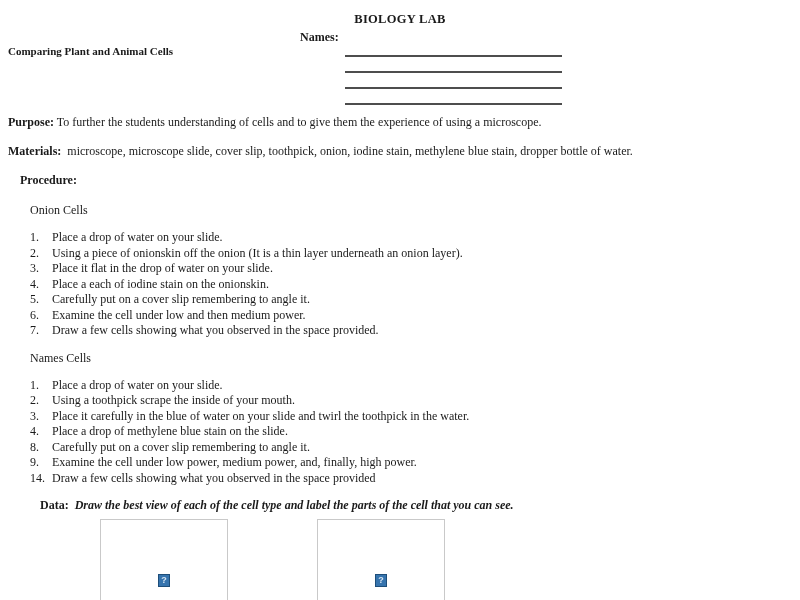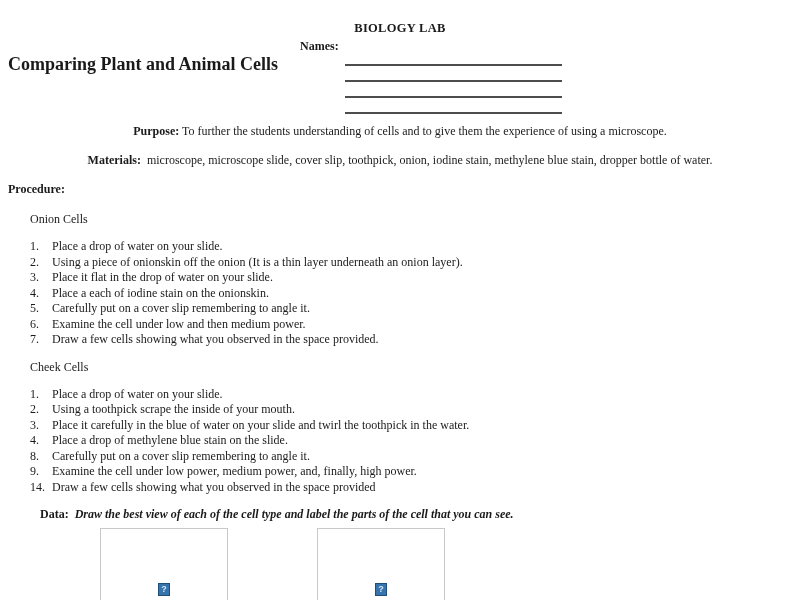--- a/index.html
+++ b/index.html
@@ -7,45 +7,45 @@
   .page {
     position:relative;
     width:800px; height:600px;
     background:#ffffff;
     overflow:hidden;
     font-family:"Liberation Serif","DejaVu Serif",serif;
     font-size:12px;
     color:#1a1a1a;
   }
   .title {
-    padding-top:21px;
+    padding-top:12px;
     text-align:center;
     font-weight:bold;
     font-size:12.5px;
     letter-spacing:0.3px;
   }
   .header-row { position:relative; height:88px; }
   .subtitle {
     position:absolute; left:8px; top:18px;
-    font-weight:bold; font-size:18px;
+    font-weight:bold; font-size:11px;
   }
   .names-label {
     position:absolute; left:300px; top:3px;
     font-weight:bold; font-size:12px;
   }
   .name-lines { position:absolute; left:345px; top:0; width:217px; }
   .name-line { height:0; border-top:2px solid #4d4d4d; }
   .name-line:nth-child(1) { margin-top:28px; }
   .name-line:nth-child(2),
   .name-line:nth-child(3),
   .name-line:nth-child(4) { margin-top:14px; }
 
-  .para { margin:0 8px 15px 8px; line-height:14px;text-align:center; }
+  .para { margin:0 8px 15px 8px; line-height:14px; }
   .para b { font-weight:bold; }
-  .section-label { margin:0 8px 16px 8px; font-weight:bold; line-height:14px; }
+  .section-label { margin:0 8px 16px 20px; font-weight:bold; line-height:14px; }
 
   .cells-heading { margin:0 0 13px 30px; line-height:14px; }
   .steps { margin-bottom:12px; }
   .step { display:flex; line-height:15.5px; }
   .step .num { margin-left:30px; width:22px; flex:none; }
   .step .txt { flex:1; }
 
   .data-line { margin:4px 8px 0 8px; line-height:14px; }
   .data-line b { font-weight:bold;margin-left:32px; }
   .data-line i { font-weight:bold; font-style:italic; }
@@ -120,21 +120,21 @@
     <div class="step">
         <span class="num">6.</span>
         <span class="txt">Examine the cell under low and then medium power.</span>
       </div>
     <div class="step">
         <span class="num">7.</span>
         <span class="txt">Draw a few cells showing what you observed in the space provided.</span>
       </div>
   </div>
 
-  <div class="cells-heading">Cheek Cells</div>
+  <div class="cells-heading">Names Cells</div>
 
   <div class="steps">
     <div class="step">
         <span class="num">1.</span>
         <span class="txt">Place a drop of water on your slide.</span>
       </div>
     <div class="step">
         <span class="num">2.</span>
         <span class="txt">Using a toothpick scrape the inside of your mouth.</span>
       </div>

